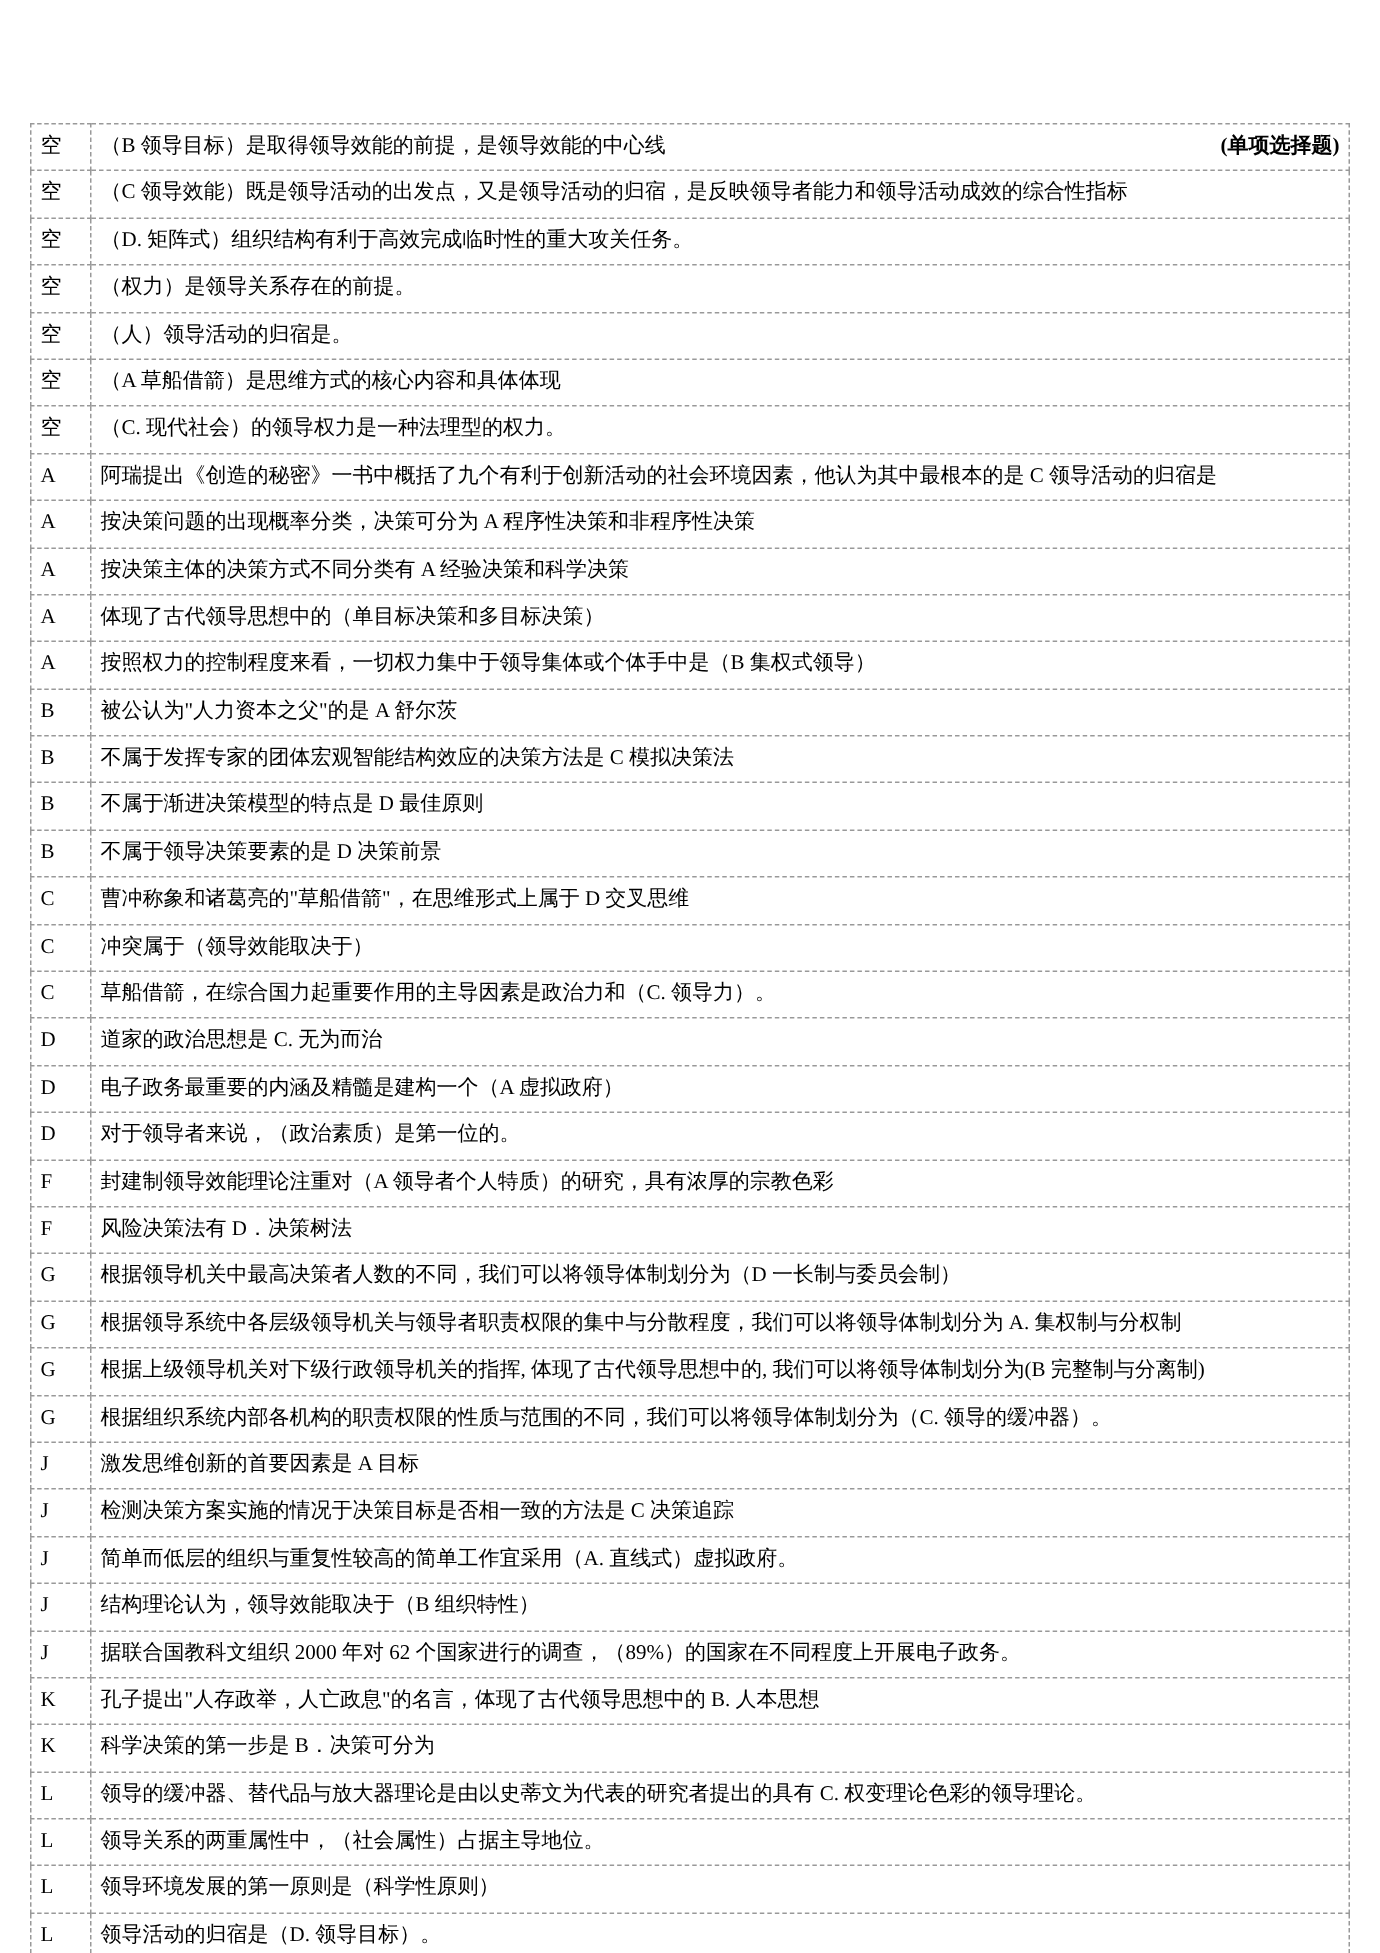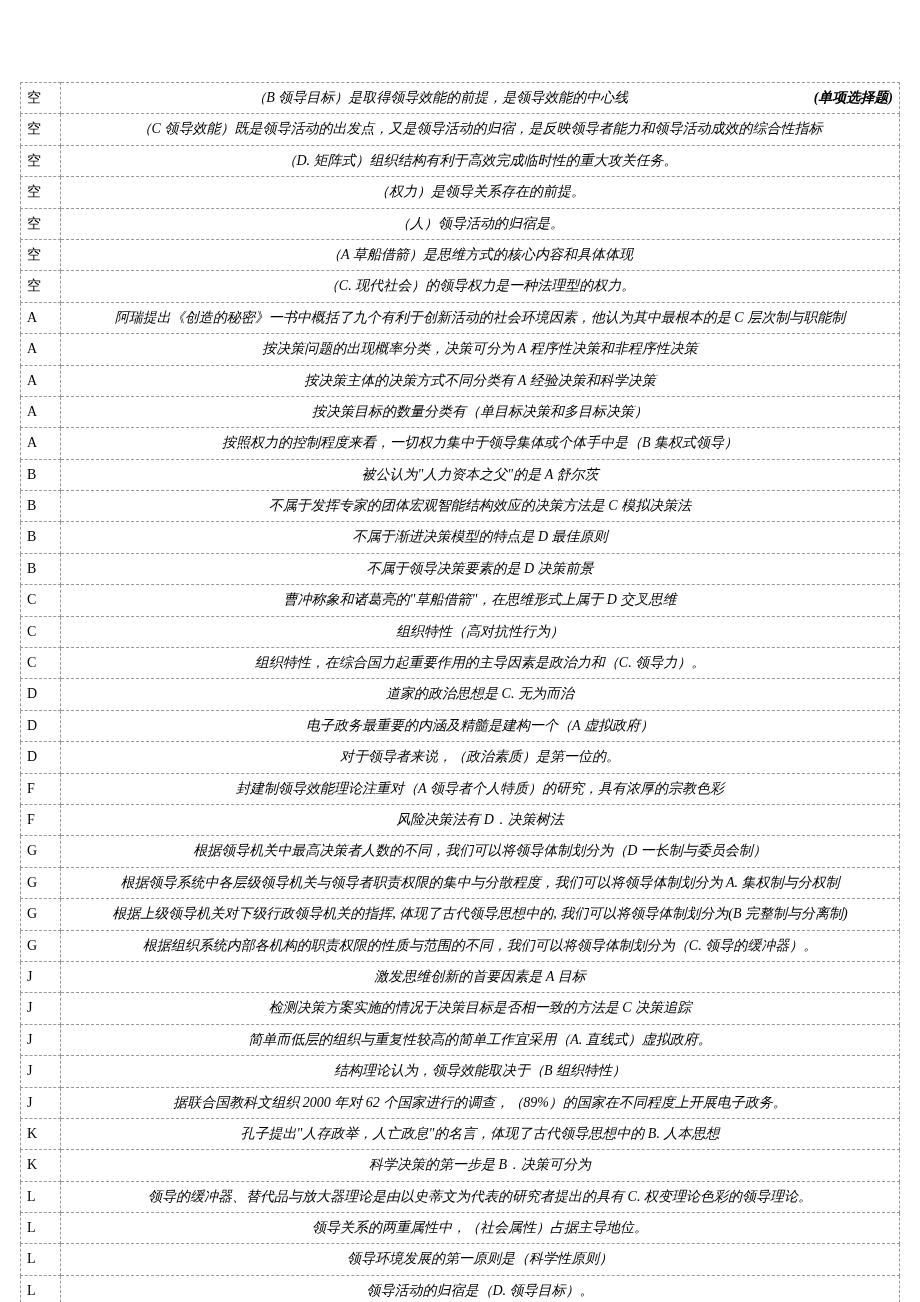--- a/index.html
+++ b/index.html
@@ -19,23 +19,22 @@
     border: 1px dashed #999;
     padding: 4px 6px;
     vertical-align: middle;
     line-height: 1.6;
   }
   td.col-key {
     width: 40px;
     text-align: left;
   }
   td.col-text {
-    text-align: center;
+    text-align: left;
     font-family: "SimSun", "宋体", serif;
-    font-style: italic;
   }
   .bold-inline {
     font-weight: bold;
   }
 </style>
 </head>
 <body>
 
 <table>
   <tbody id="table-body">
@@ -62,33 +61,33 @@
       <tr>
         <td class="col-key">空</td>
         <td class="col-text">（A 草船借箭）是思维方式的核心内容和具体体现</td>
       </tr>
       <tr>
         <td class="col-key">空</td>
         <td class="col-text">（C. 现代社会）的领导权力是一种法理型的权力。</td>
       </tr>
       <tr>
         <td class="col-key">A</td>
-        <td class="col-text">阿瑞提出《创造的秘密》一书中概括了九个有利于创新活动的社会环境因素，他认为其中最根本的是 C 层次制与职能制</td>
+        <td class="col-text">阿瑞提出《创造的秘密》一书中概括了九个有利于创新活动的社会环境因素，他认为其中最根本的是 C 领导活动的归宿是</td>
       </tr>
       <tr>
         <td class="col-key">A</td>
         <td class="col-text">按决策问题的出现概率分类，决策可分为 A 程序性决策和非程序性决策</td>
       </tr>
       <tr>
         <td class="col-key">A</td>
         <td class="col-text">按决策主体的决策方式不同分类有 A 经验决策和科学决策</td>
       </tr>
       <tr>
         <td class="col-key">A</td>
-        <td class="col-text">按决策目标的数量分类有（单目标决策和多目标决策）</td>
+        <td class="col-text">体现了古代领导思想中的（单目标决策和多目标决策）</td>
       </tr>
       <tr>
         <td class="col-key">A</td>
         <td class="col-text">按照权力的控制程度来看，一切权力集中于领导集体或个体手中是（B 集权式领导）</td>
       </tr>
       <tr>
         <td class="col-key">B</td>
         <td class="col-text">被公认为"人力资本之父"的是 A 舒尔茨</td>
       </tr>
       <tr>
@@ -102,25 +101,25 @@
       <tr>
         <td class="col-key">B</td>
         <td class="col-text">不属于领导决策要素的是 D 决策前景</td>
       </tr>
       <tr>
         <td class="col-key">C</td>
         <td class="col-text">曹冲称象和诸葛亮的"草船借箭"，在思维形式上属于 D 交叉思维</td>
       </tr>
       <tr>
         <td class="col-key">C</td>
-        <td class="col-text">组织特性（高对抗性行为）</td>
+        <td class="col-text">冲突属于（领导效能取决于）</td>
       </tr>
       <tr>
         <td class="col-key">C</td>
-        <td class="col-text">组织特性，在综合国力起重要作用的主导因素是政治力和（C. 领导力）。</td>
+        <td class="col-text">草船借箭，在综合国力起重要作用的主导因素是政治力和（C. 领导力）。</td>
       </tr>
       <tr>
         <td class="col-key">D</td>
         <td class="col-text">道家的政治思想是 C. 无为而治</td>
       </tr>
       <tr>
         <td class="col-key">D</td>
         <td class="col-text">电子政务最重要的内涵及精髓是建构一个（A 虚拟政府）</td>
       </tr>
       <tr>

